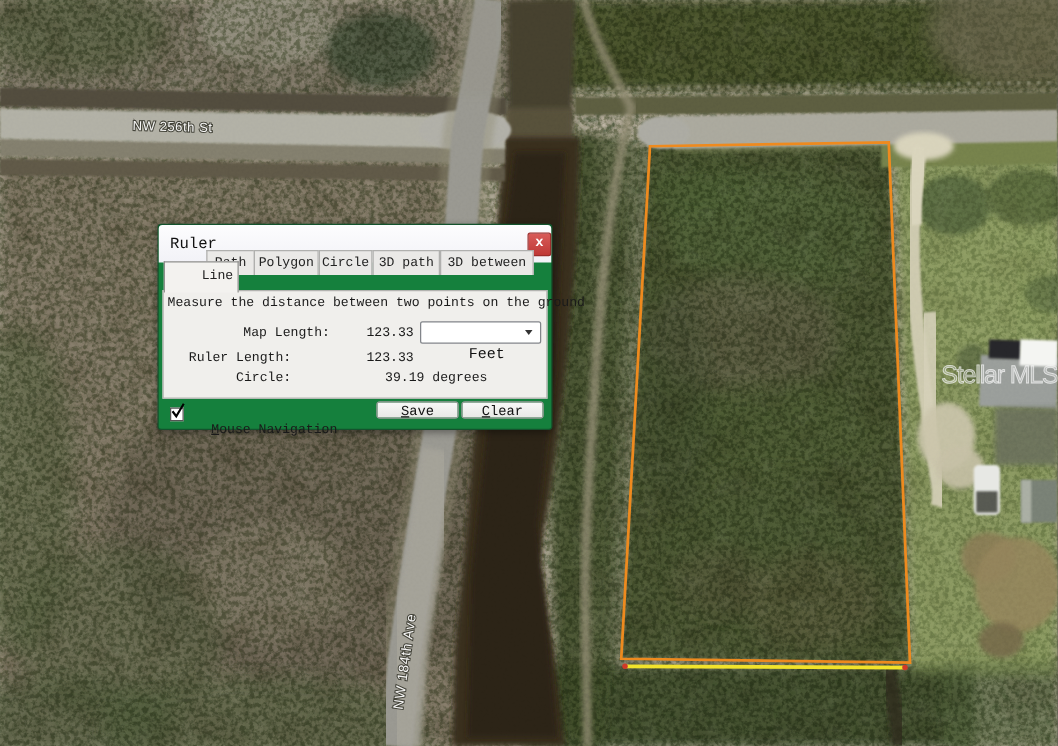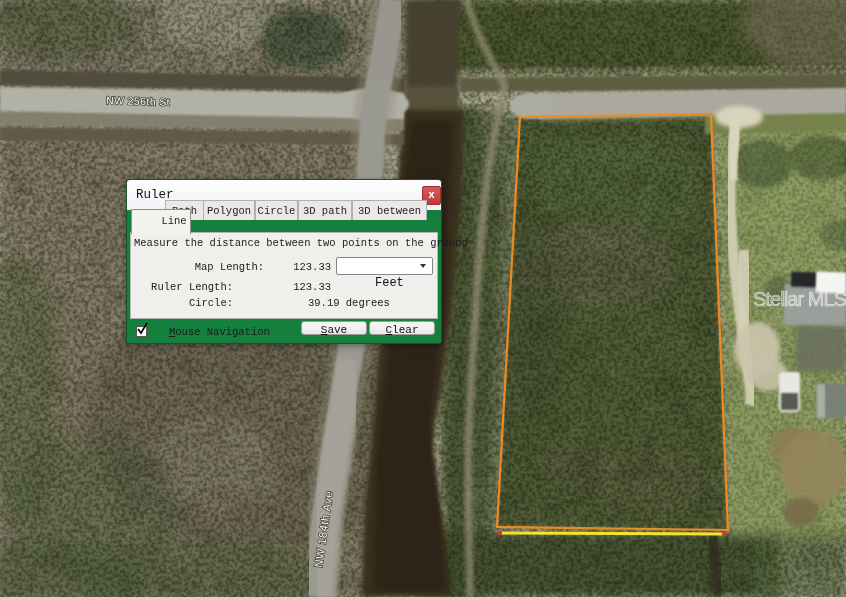--- a/index.html
+++ b/index.html
@@ -279,19 +279,19 @@
   <div class="ct rt" style="left:0px;top:117px;width:106px;">Circle:</div>
 
   <div class="ct" style="left:181px;top:117px;">39.19 degrees</div>
 
   <div class="cb"></div>
 
   <svg style="position:absolute;left:8px;top:141px;" width="15" height="16" viewBox="0 0 15 16">
         <path d="M 3,8 L 6,12 L 12,2" stroke="#000" stroke-width="1.7" fill="none"></path>
       </svg>
 
-  <div class="ct" style="left:26px;top:146px;padding-left:16px;"><span class="ul">M</span>ouse Navigation</div>
+  <div class="ct" style="left:26px;top:158px;padding-left:16px;"><span class="ul">M</span>ouse Navigation</div>
 
   <div class="btn" style="left:174px;"><span class="ul">S</span>ave</div>
 
   <div class="btn" style="left:242px;"><span class="ul">C</span>lear</div>
 </div>
 </div>
 
 </body></html>

